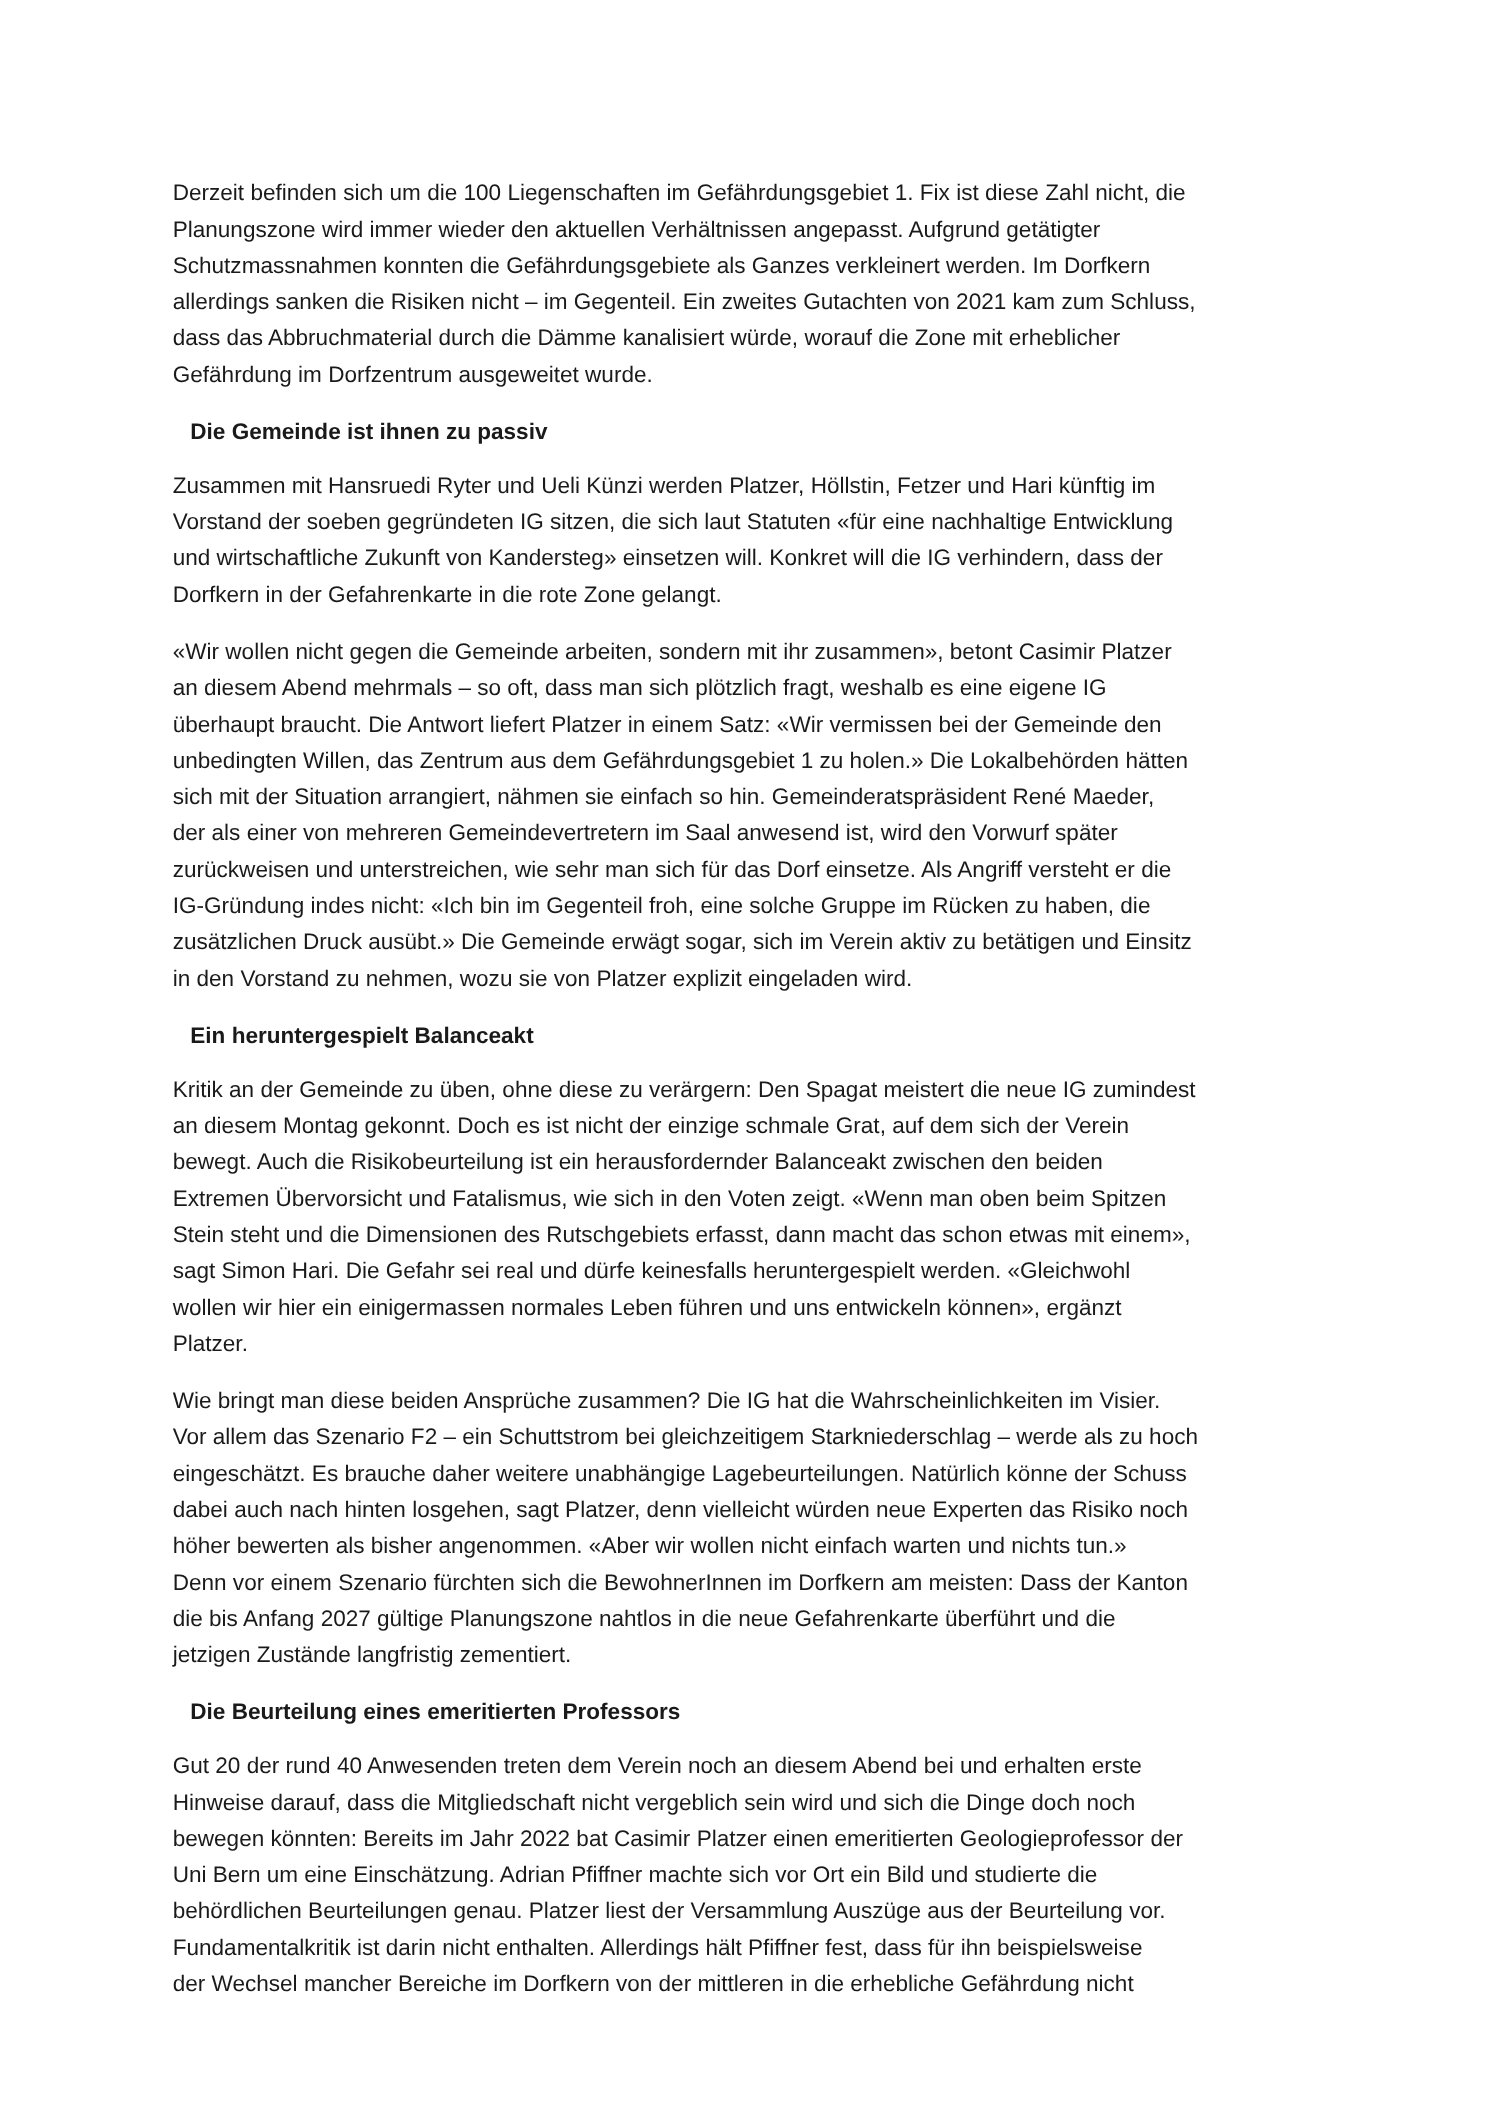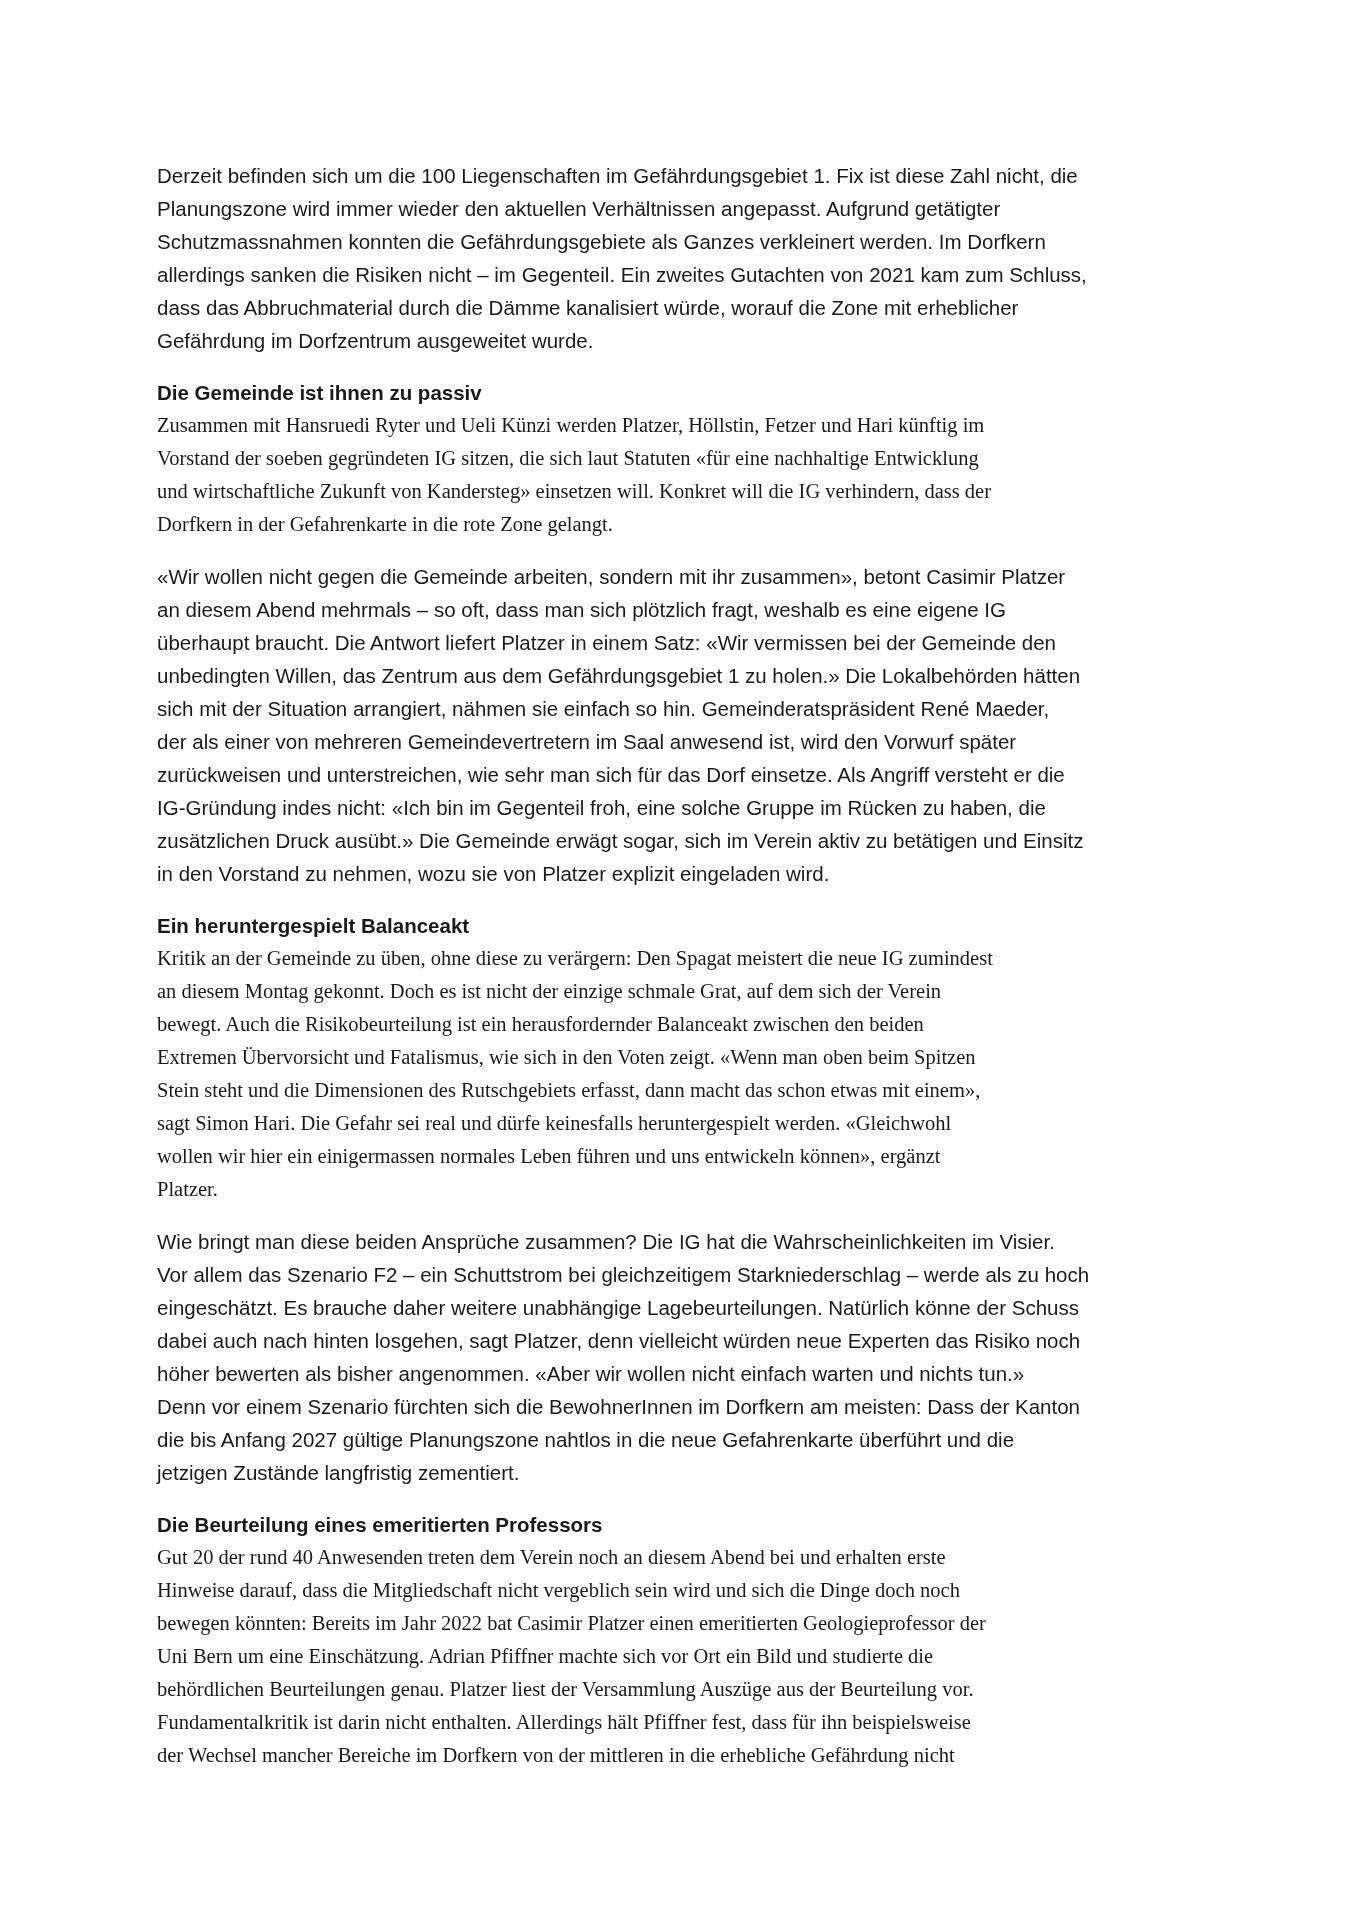--- a/index.html
+++ b/index.html
@@ -19,30 +19,29 @@
     font-size: 20.5px;
     line-height: 33px;
     color: #1a1a1a;
   }
   .para {
     margin: 0 0 19px 0;
     white-space: pre;
     font-weight: 400;
   }
   .heading {
-    margin: 0;
+    margin: 16px;
     white-space: pre;
     font-size: 20.5px;
     line-height: 33px;
     font-weight: 700;
   }
   .section-body {
     margin: 0 0 19px 0;
     white-space: pre;
-    font-family: Liberation Serif, serif;
   }
 </style>
 </head>
 <body>
 
 <div class="page">
 
   <p class="para">Derzeit befinden sich um die 100 Liegenschaften im Gefährdungsgebiet 1. Fix ist diese Zahl nicht, die
 Planungszone wird immer wieder den aktuellen Verhältnissen angepasst. Aufgrund getätigter
 Schutzmassnahmen konnten die Gefährdungsgebiete als Ganzes verkleinert werden. Im Dorfkern

